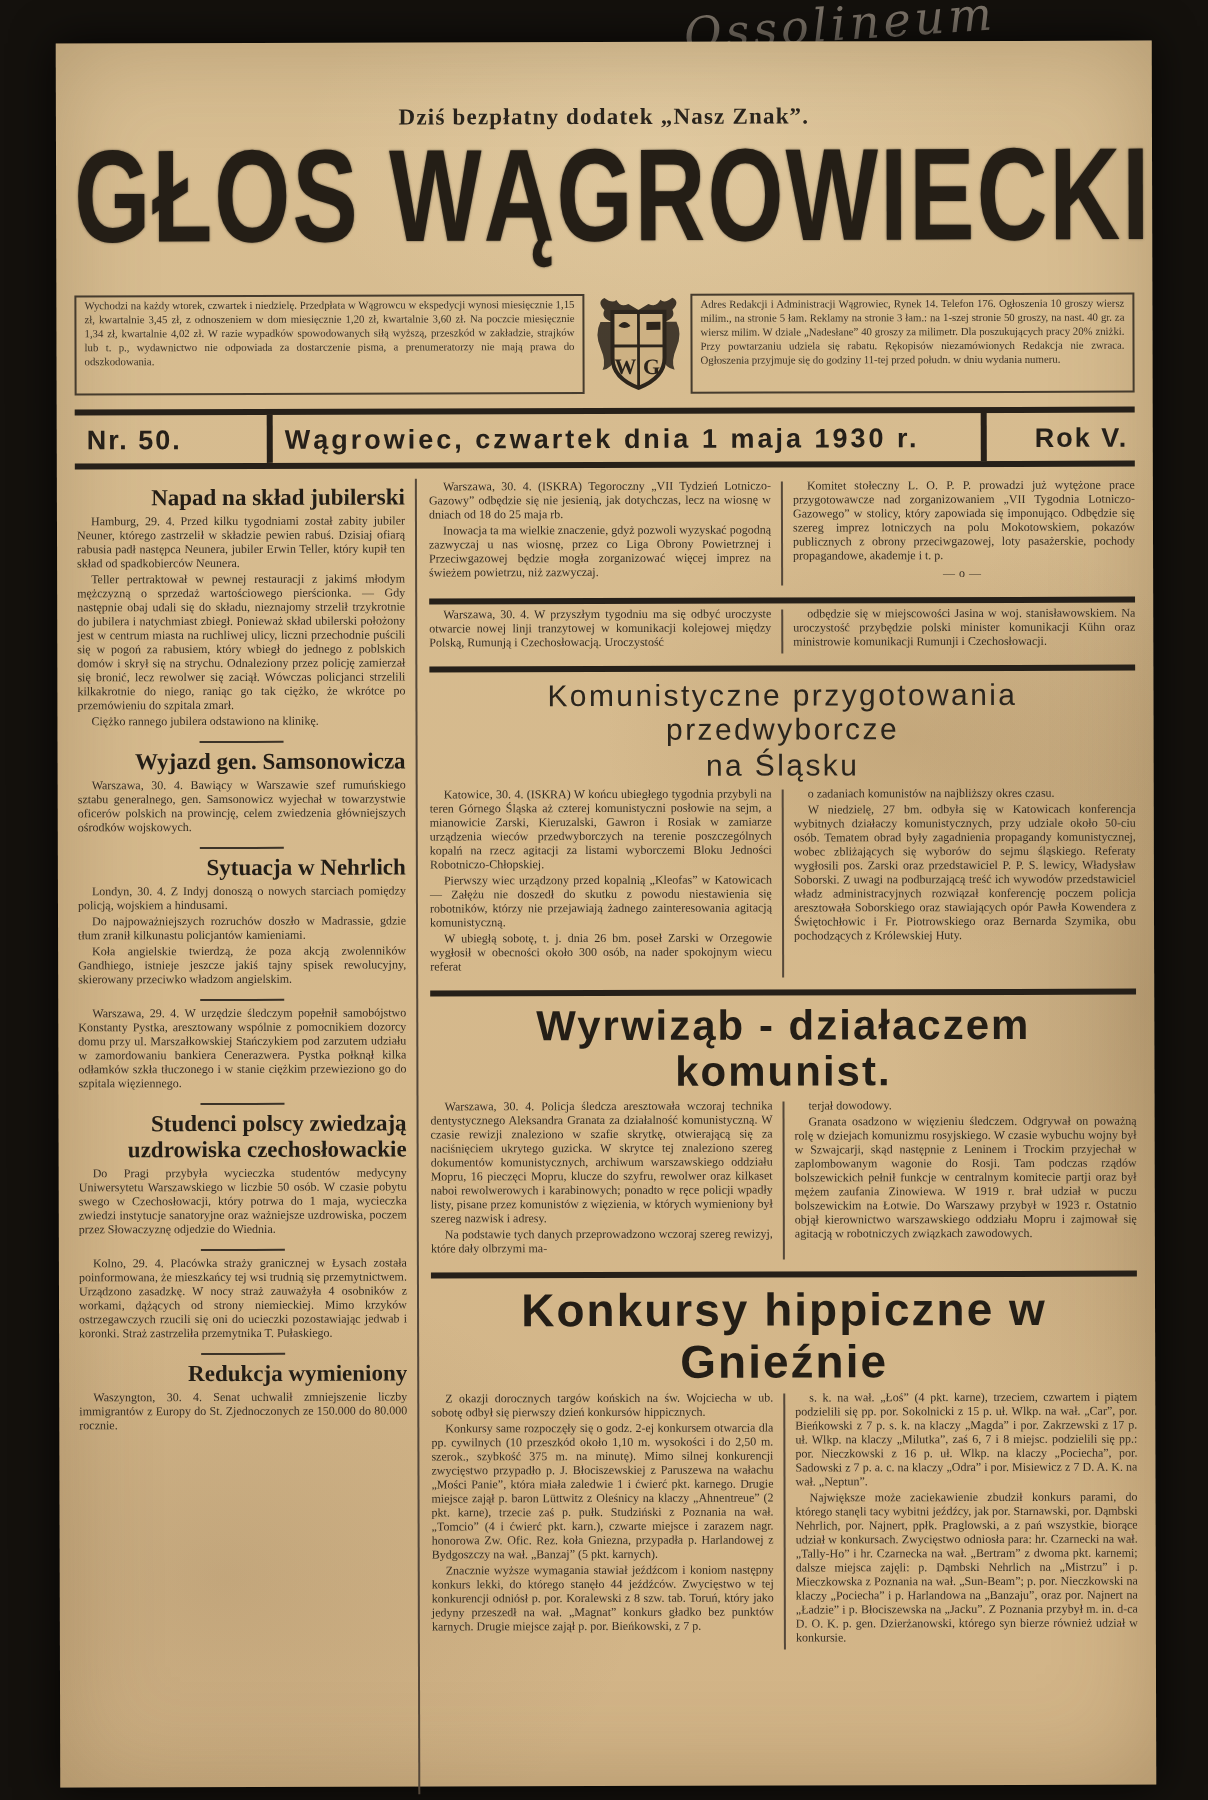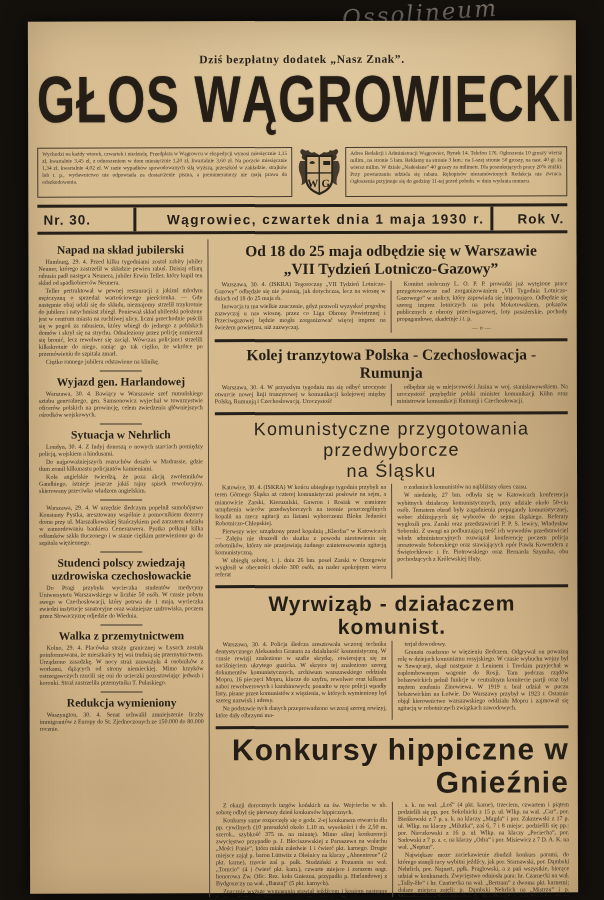--- a/index.html
+++ b/index.html
@@ -46,43 +46,43 @@
   .info-box.ib-left  { width:255px; }
   .info-box.ib-right { width:222px; }
   .crest-wrap { flex:1; display:flex; align-items:center; justify-content:center; }
   .issue-bar {
     display:flex; align-items:stretch; margin-top:7px;
     border-top:3px solid #262019; border-bottom:3px solid #262019;
     font-family:"Liberation Sans", sans-serif; font-weight:bold; color:#262019;
   }
   .ib-cell { padding:5px 6px 4px; font-size:13.5px; letter-spacing:1px; white-space:nowrap; }
   .ib-nr   { width:96px; }
-  .ib-date { flex:1; text-align:right; border-left:3px solid #262019; border-right:3px solid #262019; letter-spacing:1.5px; }
+  .ib-date { flex:1; text-align:left; border-left:3px solid #262019; border-right:3px solid #262019; letter-spacing:1.5px; }
   .ib-rok  { width:74px; text-align:right;padding-left:24px; }
   .content { display:flex; margin-top:5px; height:658px; overflow:hidden; }
   .col-left { width:170px; padding:2px 5px 0 1px; }
   .col-main { flex:1; border-left:1px solid #55483a; padding:0 0 0 6px; }
   
   .l-head {
-    font-family:"Liberation Serif", serif; font-weight:bold; text-align:center;
+    font-family:"Liberation Serif", serif; font-weight:bold; text-align:right;
     font-size:11.5px; line-height:1.12; color:#241e16; margin:2px 0 2px;
   }
   .l-article p, .tc p {
     font-size:6px; line-height:1.17; text-align:justify; text-indent:7px;
     margin:0 0 1px; color:#352c22; overflow-wrap:break-word;
   }
   .sep { width:42px; border-top:1px solid #3c3328; margin:5px auto 4px; }
   
   .m-article { padding:2px 0 4px; }
   .m-article + .m-article { border-top:3px solid #262019; margin-top:2px; padding-top:3px; }
   .m-head { text-align:center; color:#241e16; margin:1px 0 3px; }
   .m-head.serif { font-family:"Liberation Serif", serif; font-weight:bold; font-size:15.5px; line-height:1.15; }
-  .m-head.sans-light { font-family:"Liberation Sans", sans-serif; font-weight:400; font-size:18px; line-height:1.15; letter-spacing:1.2px; color:#2b251d; }
+  .m-head.sans-light { font-family:"Liberation Sans", sans-serif; font-weight:400; font-size:15px; line-height:1.15; letter-spacing:1.2px; color:#2b251d; }
   .m-head.sans-big { font-family:"Liberation Sans", sans-serif; font-weight:bold; font-size:21px; line-height:1.1; letter-spacing:1px; }
-  .m-head.sans-xl { font-family:"Liberation Sans", sans-serif; font-weight:bold; font-size:30px; line-height:1.1; letter-spacing:1px;text-align:right; }
+  .m-head.sans-xl { font-family:"Liberation Sans", sans-serif; font-weight:bold; font-size:23px; line-height:1.1; letter-spacing:1px; }
   .two-col { display:flex; }
   .tc { flex:1; min-width:0; }
   .tc.tc-r { border-left:1px solid #55483a; padding-left:5px; margin-left:5px; }
   .footer-orn { text-align:center !important; text-indent:0 !important; letter-spacing:2px; margin-top:2px !important; }
 </style>
 </head>
 <body>
 
 <div class="photo">
   <div class="handwriting">Ossolineum</div>
@@ -104,85 +104,77 @@
           <line x1="10" y1="26" x2="36" y2="26" stroke="#2c251c" stroke-width="1.4"></line>
           <path d="M13 16 q3 -4 6 0 q-3 2 -6 0 Z" fill="#2c251c"></path>
           <rect x="27" y="14" width="7" height="4" fill="#2c251c"></rect>
           <text x="16.5" y="40" font-family="Liberation Serif, serif" font-size="11" font-weight="bold" text-anchor="middle" fill="#2c251c">W</text>
           <text x="29.5" y="40" font-family="Liberation Serif, serif" font-size="11" font-weight="bold" text-anchor="middle" fill="#2c251c">G</text>
         </svg>
       </div>
       <div class="info-box ib-right">Adres Redakcji i Administracji Wągrowiec, Rynek 14. Telefon 176. Ogłoszenia 10 groszy wiersz milim., na stronie 5 łam. Reklamy na stronie 3 łam.: na 1-szej stronie 50 groszy, na nast. 40 gr. za wiersz milim. W dziale „Nadesłane” 40 groszy za milimetr. Dla poszukujących pracy 20% zniżki. Przy powtarzaniu udziela się rabatu. Rękopisów niezamówionych Redakcja nie zwraca. Ogłoszenia przyjmuje się do godziny 11-tej przed połudn. w dniu wydania numeru.</div>
     </div>
     <div class="issue-bar">
-      <div class="ib-cell ib-nr">Nr. 30.</div>
+      <div class="ib-cell ib-nr">Nr. 50.</div>
       <div class="ib-cell ib-date">Wągrowiec, czwartek dnia 1 maja 1930 r.</div>
       <div class="ib-cell ib-rok">Rok V.</div>
     </div>
     <div class="content">
       <div class="col-left" id="left-col">
           <div class="l-article">
             <h3 class="l-head">Napad na skład jubilerski</h3>
             <p>Hamburg, 29. 4. Przed kilku tygodniami został zabity jubiler Neuner, którego zastrzelił w składzie pewien rabuś. Dzisiaj ofiarą rabusia padł następca Neunera, jubiler Erwin Teller, który kupił ten skład od spadkobierców Neunera.</p>
             <p>Teller pertraktował w pewnej restauracji z jakimś młodym mężczyzną o sprzedaż wartościowego pierścionka. — Gdy następnie obaj udali się do składu, nieznajomy strzelił trzykrotnie do jubilera i natychmiast zbiegł. Ponieważ skład ubilerski położony jest w centrum miasta na ruchliwej ulicy, liczni przechodnie puścili się w pogoń za rabusiem, który wbiegł do jednego z poblskich domów i skrył się na strychu. Odnaleziony przez policję zamierzał się bronić, lecz rewolwer się zaciął. Wówczas policjanci strzelili kilkakrotnie do niego, raniąc go tak ciężko, że wkrótce po przemówieniu do szpitala zmarł.</p>
             <p>Ciężko rannego jubilera odstawiono na klinikę.</p>
           </div>
           <div class="sep"></div>
           <div class="l-article">
-            <h3 class="l-head">Wyjazd gen. Harlandowej</h3>
+            <h3 class="l-head">Wyjazd gen. Samsonowicza</h3>
             <p>Warszawa, 30. 4. Bawiący w Warszawie szef rumuńskiego sztabu generalnego, gen. Samsonowicz wyjechał w towarzystwie oficerów polskich na prowincję, celem zwiedzenia główniejszych ośrodków wojskowych.</p>
           </div>
           <div class="sep"></div>
           <div class="l-article">
             <h3 class="l-head">Sytuacja w Nehrlich</h3>
             <p>Londyn, 30. 4. Z Indyj donoszą o nowych starciach pomiędzy policją, wojskiem a hindusami.</p>
             <p>Do najpoważniejszych rozruchów doszło w Madrassie, gdzie tłum zranił kilkunastu policjantów kamieniami.</p>
             <p>Koła angielskie twierdzą, że poza akcją zwolenników Gandhiego, istnieje jeszcze jakiś tajny spisek rewolucyjny, skierowany przeciwko władzom angielskim.</p>
           </div>
           <div class="sep"></div>
           <div class="l-article">
             <p>Warszawa, 29. 4. W urzędzie śledczym popełnił samobójstwo Konstanty Pystka, aresztowany wspólnie z pomocnikiem dozorcy domu przy ul. Marszałkowskiej Stańczykiem pod zarzutem udziału w zamordowaniu bankiera Cenerazwera. Pystka połknął kilka odłamków szkła tłuczonego i w stanie ciężkim przewieziono go do szpitala więziennego.</p>
           </div>
           <div class="sep"></div>
           <div class="l-article">
             <h3 class="l-head">Studenci polscy zwiedzają uzdrowiska czechosłowackie</h3>
             <p>Do Pragi przybyła wycieczka studentów medycyny Uniwersytetu Warszawskiego w liczbie 50 osób. W czasie pobytu swego w Czechosłowacji, który potrwa do 1 maja, wycieczka zwiedzi instytucje sanatoryjne oraz ważniejsze uzdrowiska, poczem przez Słowaczyznę odjedzie do Wiednia.</p>
           </div>
           <div class="sep"></div>
           <div class="l-article">
-            <h3 class="l-head">Walka z przemytnictwem</h3>
             <p>Kolno, 29. 4. Placówka straży granicznej w Łysach została poinformowana, że mieszkańcy tej wsi trudnią się przemytnictwem. Urządzono zasadzkę. W nocy straż zauważyła 4 osobników z workami, dążących od strony niemieckiej. Mimo krzyków ostrzegawczych rzucili się oni do ucieczki pozostawiając jedwab i koronki. Straż zastrzeliła przemytnika T. Pułaskiego.</p>
           </div>
           <div class="sep"></div>
           <div class="l-article">
             <h3 class="l-head">Redukcja wymieniony</h3>
             <p>Waszyngton, 30. 4. Senat uchwalił zmniejszenie liczby immigrantów z Europy do St. Zjednoczonych ze 150.000 do 80.000 rocznie.</p>
           </div>
         </div>
       <div class="col-main" id="main-col">
           <div class="m-article">
-            <h2 class="m-head serif">
-              <div>Od 18 do 25 maja odbędzie się w Warszawie</div>
-              <div>„VII Tydzień Lotniczo-Gazowy”</div>
-            </h2>
             <div class="two-col">
               <div class="tc">
                 <p>Warszawa, 30. 4. (ISKRA) Tegoroczny „VII Tydzień Lotniczo-Gazowy” odbędzie się nie jesienią, jak dotychczas, lecz na wiosnę w dniach od 18 do 25 maja rb.</p>
                 <p>Inowacja ta ma wielkie znaczenie, gdyż pozwoli wyzyskać pogodną zazwyczaj u nas wiosnę, przez co Liga Obrony Powietrznej i Przeciwgazowej będzie mogła zorganizować więcej imprez na świeżem powietrzu, niż zazwyczaj.</p>
               </div>
               <div class="tc tc-r">
                 <p>Komitet stołeczny L. O. P. P. prowadzi już wytężone prace przygotowawcze nad zorganizowaniem „VII Tygodnia Lotniczo-Gazowego” w stolicy, który zapowiada się imponująco. Odbędzie się szereg imprez lotniczych na polu Mokotowskiem, pokazów publicznych z obrony przeciwgazowej, loty pasażerskie, pochody propagandowe, akademje i t. p.</p>
                 <p class="footer-orn">—o—</p>
               </div>
             </div>
           </div>
           <div class="m-article">
-            <h2 class="m-head serif">
-              <div>Kolej tranzytowa Polska - Czechosłowacja - Rumunja</div>
-            </h2>
             <div class="two-col">
               <div class="tc">
                 <p>Warszawa, 30. 4. W przyszłym tygodniu ma się odbyć uroczyste otwarcie nowej linji tranzytowej w komunikacji kolejowej między Polską, Rumunją i Czechosłowacją. Uroczystość</p>
               </div>
               <div class="tc tc-r">
                 <p>odbędzie się w miejscowości Jasina w woj. stanisławowskiem. Na uroczystość przybędzie polski minister komunikacji Kühn oraz ministrowie komunikacji Rumunji i Czechosłowacji.</p>
               </div>
             </div>
           </div>
           <div class="m-article">

